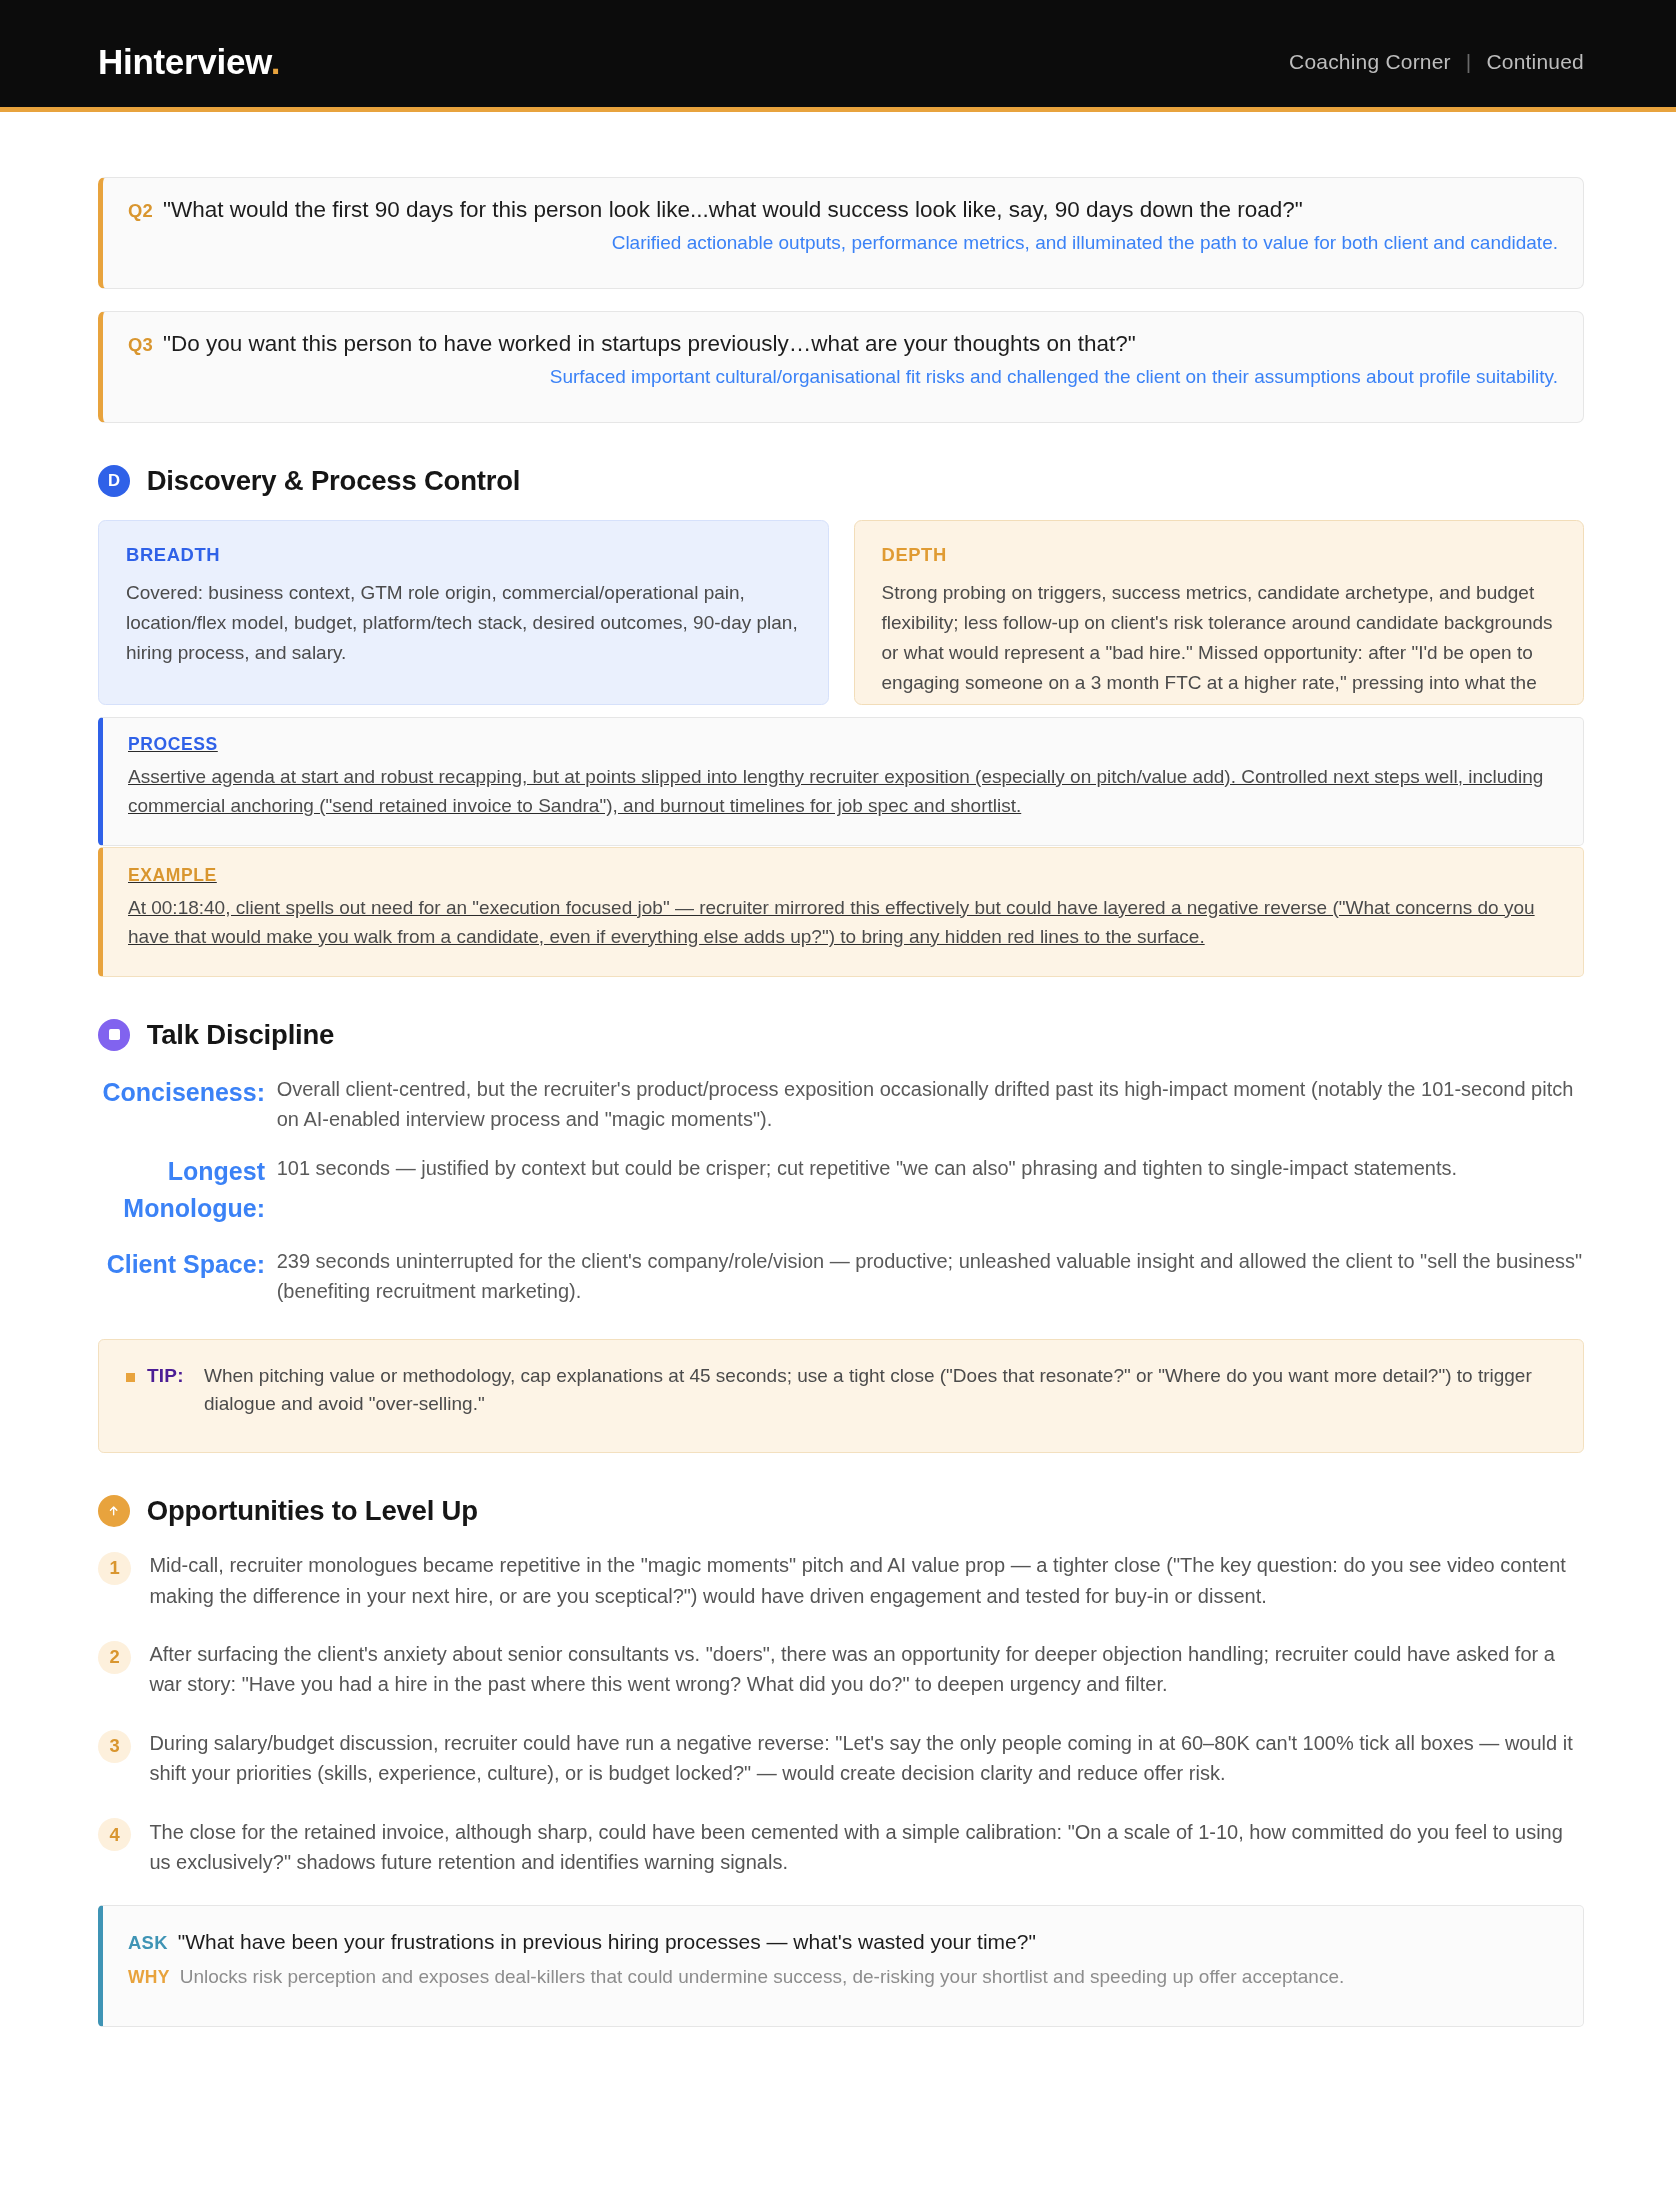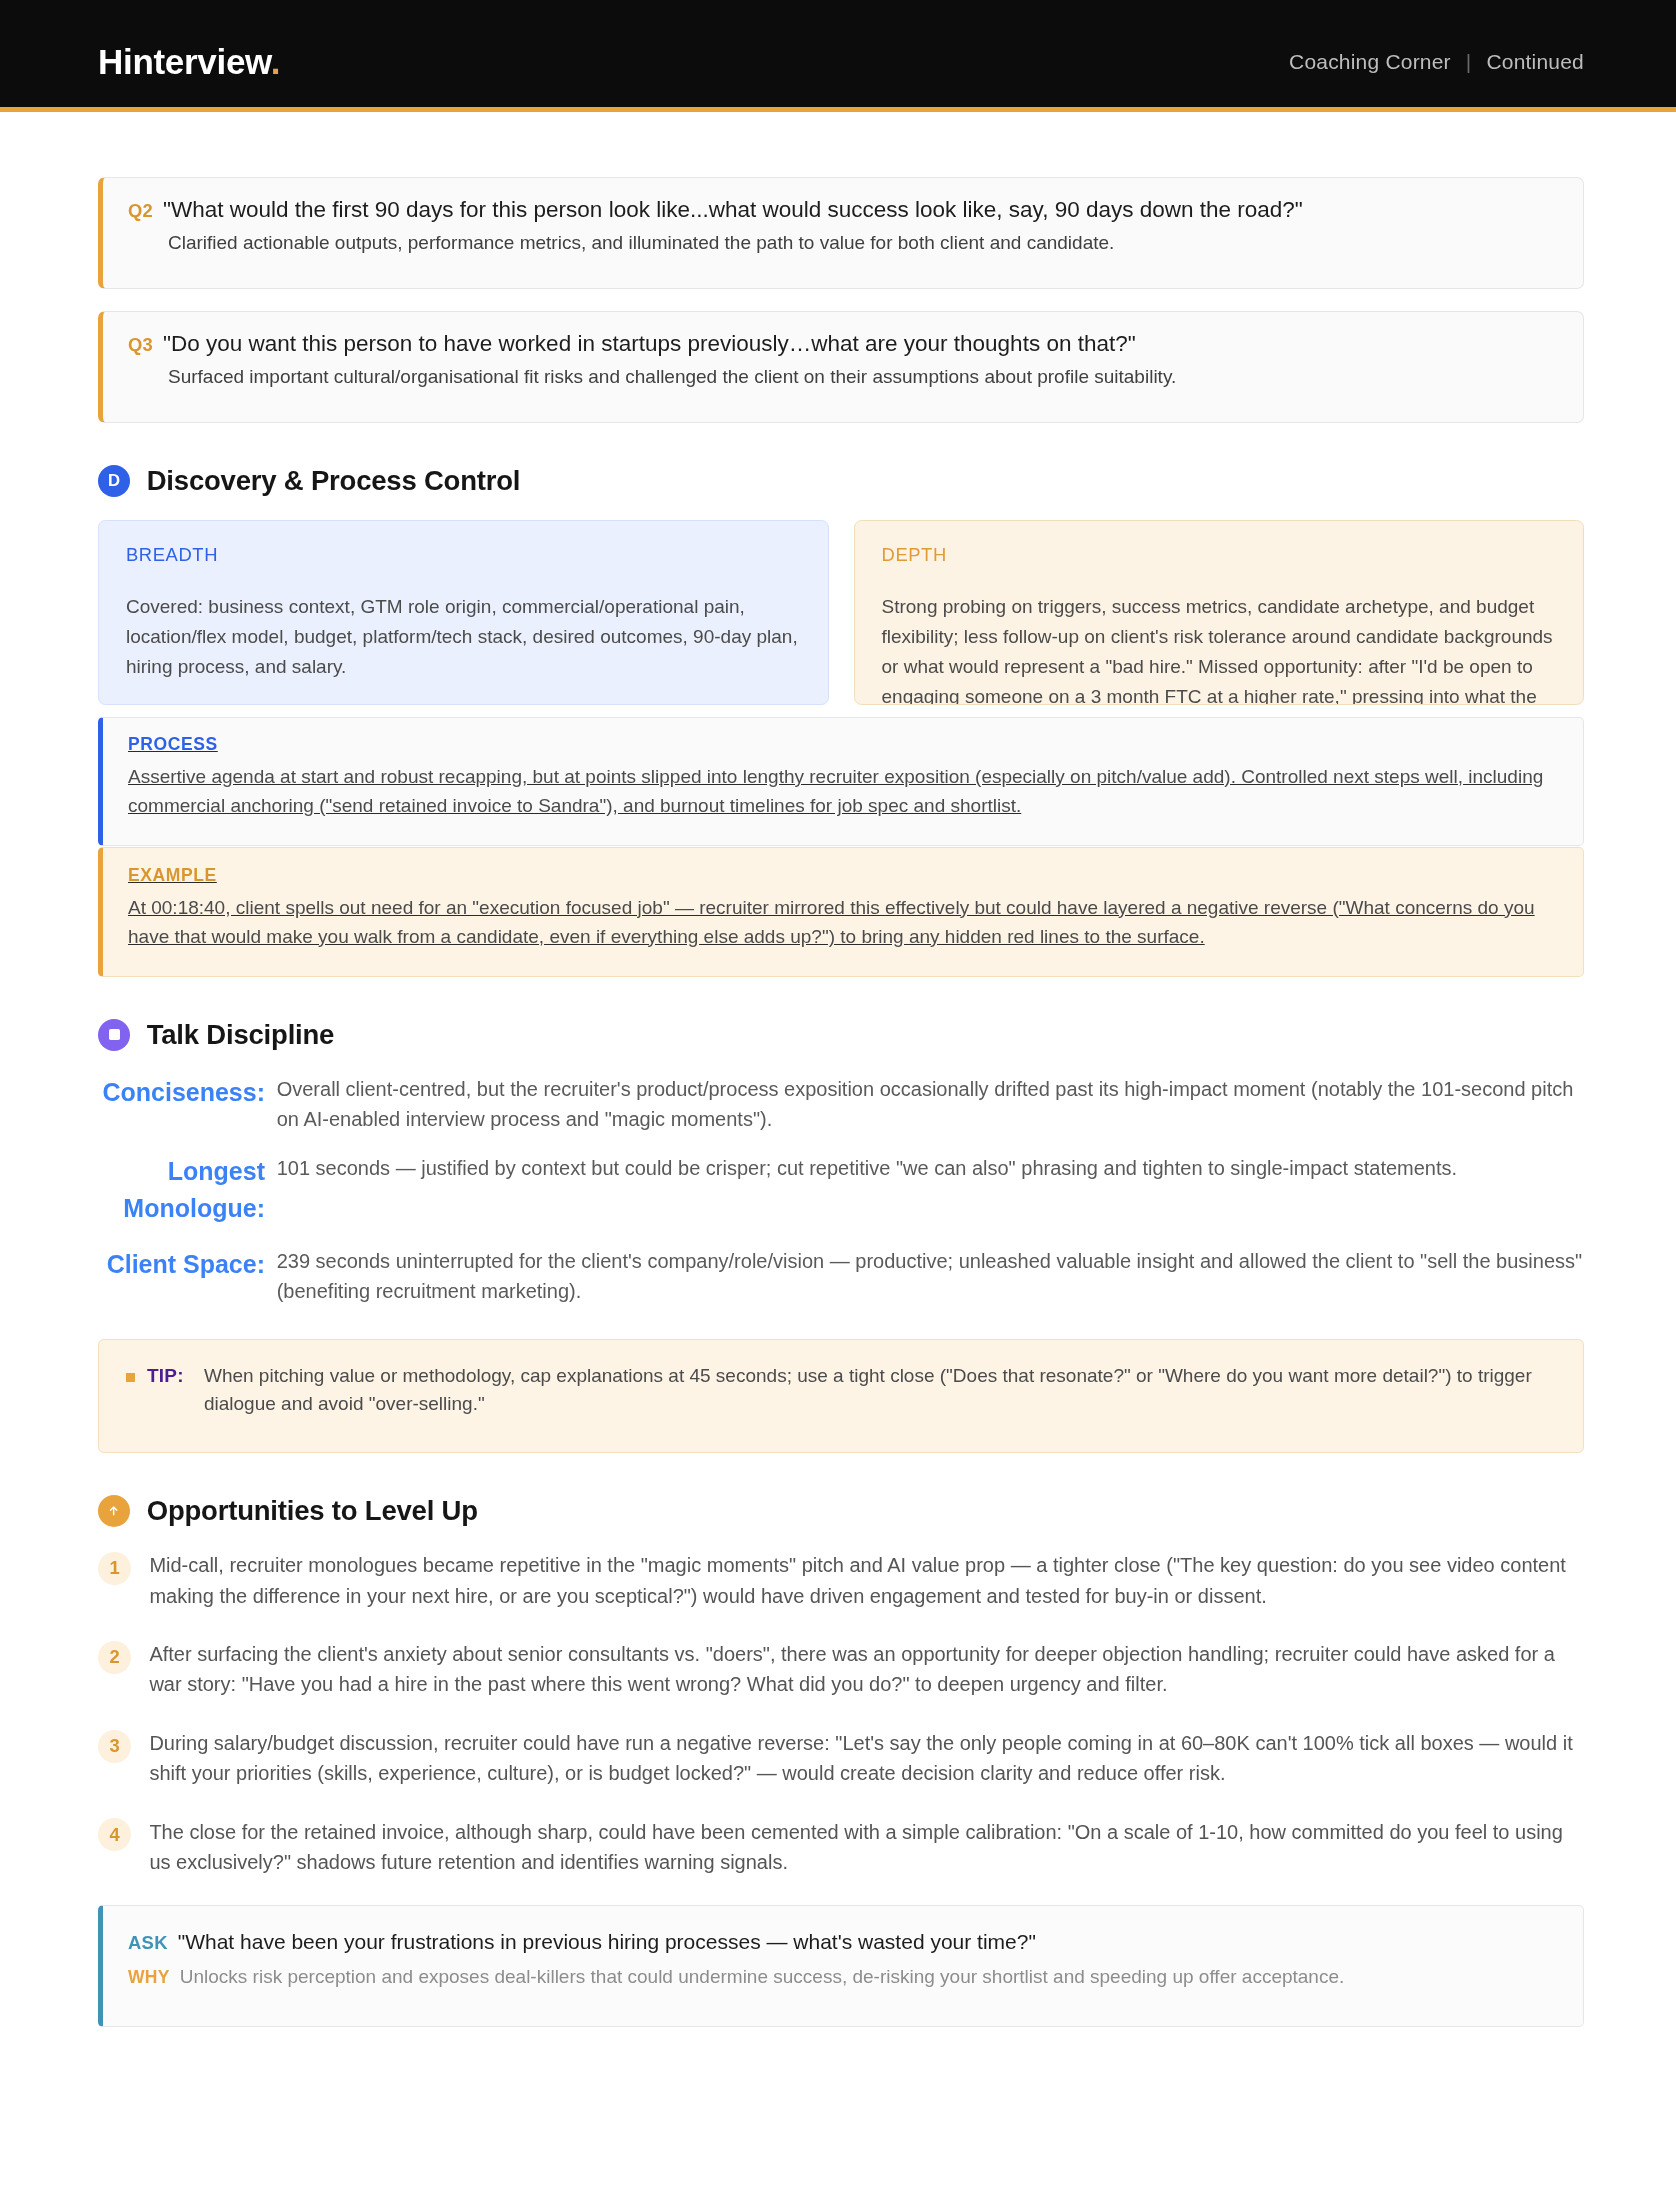--- a/index.html
+++ b/index.html
@@ -62,25 +62,26 @@
     flex: 0 0 auto;
     letter-spacing: 0.2px;
   }
   .qtext {
     font-size: 22.5px;
     font-weight: 400;
     color: #1d1d1d;
     line-height: 1.28;
   }
   .qsub {
-    color: #404040;
+    color: #3b82f6;
     font-size: 19px;
     line-height: 1.35;
     margin-top: 5px;
     margin-left: 40px;
+    text-align: right;
   }
 
   
   .section-head {
     display: flex;
     align-items: center;
     gap: 16.7px;
     margin: 42px 0 23.4px 0;
   }
   .sec-icon {
@@ -116,23 +117,23 @@
   .bd-card {
     border-radius: 7.5px;
     padding: 23.4px 27px 28px 27px;
     height: 185px;
     overflow: hidden;
   }
   .bd-card.breadth { background: #eaf0fd; border: 0.8px solid #d6e1fb; }
   .bd-card.depth   { background: #fdf3e4; border: 0.8px solid #f2ddb9; }
   .bd-label {
     font-size: 18.4px;
-    font-weight: 400;
+    font-weight: 700;
     letter-spacing: 0.6px;
-    margin-bottom: 26px;
+    margin-bottom: 12px;
   }
   .bd-card.breadth .bd-label { color: #2f61e8; }
   .bd-card.depth .bd-label   { color: #e09b33; }
   .bd-body {
     font-size: 19px;
     line-height: 1.58;
     color: #4b4b4b;
   }
 
   

